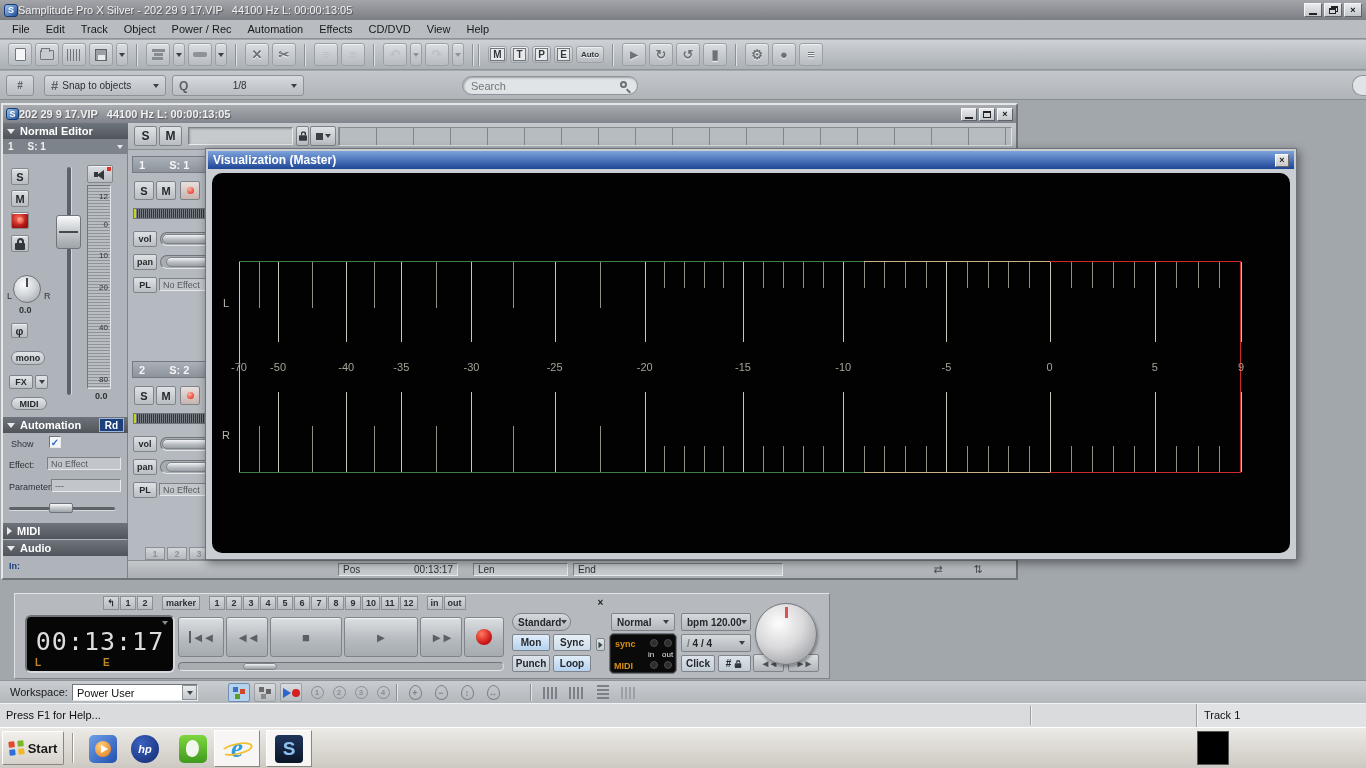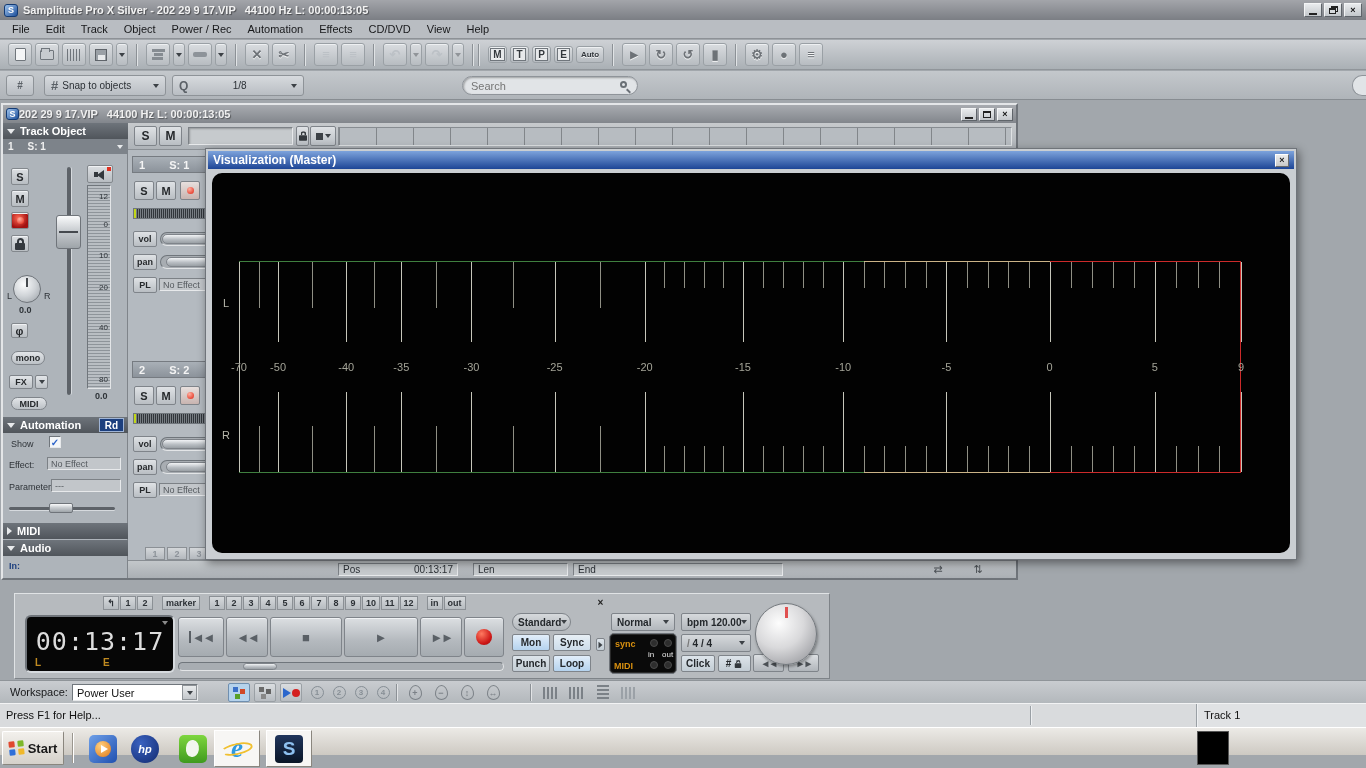--- a/index.html
+++ b/index.html
@@ -11,21 +11,21 @@
   .dd-arrow{width:0;height:0;border-left:3px solid transparent;border-right:3px solid transparent;
             border-top:4px solid #3c4146;display:inline-block;}
   .vline{width:2px;border-left:1px solid #8c9196;border-right:1px solid #e2e4e6;}
 
   
   #titlebar{position:absolute;left:0;top:0;width:1366px;height:20px;
             background:linear-gradient(#a3a5aa,#7b7e84);display:flex;align-items:center;padding:0 4px;}
   .app-ico{width:14px;height:13px;border-radius:3px;background:linear-gradient(135deg,#9fc4ee,#1d4f9a);
            color:#fff;font-weight:bold;font-size:9px;display:flex;align-items:center;justify-content:center;
            border:1px solid #123a74;}
-  #titlebar .ttl{color:#f2f2f2;font-weight:bold;font-size:11px;margin-left:5px;text-shadow:1px 1px 1px rgba(0,0,0,.45);white-space:pre;}
+  #titlebar .ttl{color:#f2f2f2;font-weight:normal;font-size:11px;text-shadow:1px 1px 1px rgba(0,0,0,.45);white-space:pre;}
   .winbtns{margin-left:auto;display:flex;gap:2px;}
   .winbtn{width:18px;height:14px;background:linear-gradient(#e9ebed,#c3c7cb);border:1px solid;
           border-color:#f4f5f6 #5f646a #5f646a #f4f5f6;display:flex;align-items:center;justify-content:center;
           font-size:9px;font-weight:bold;color:#111;line-height:1;}
   .gl-min{width:8px;height:2px;background:#222;margin-top:7px;}
   .gl-max{width:8px;height:7px;border:1px solid #222;border-top-width:2px;}
   .gl-restore{position:relative;width:9px;height:8px;}
   .gl-restore i{position:absolute;display:block;border:1px solid #222;border-top-width:2px;width:7px;height:6px;background:#d7dadd;}
   .gl-restore i:first-child{right:0;top:0;}
   .gl-restore i:last-child{left:0;bottom:0;}
@@ -266,21 +266,21 @@
   
   #statusbar{position:absolute;left:0;top:703px;width:1366px;height:24px;background:#d9dbdd;
              border-top:1px solid #f2f3f4;font-size:11px;color:#111;}
   #statusbar .help{position:absolute;left:6px;top:5px;}
   #statusbar .seg1{position:absolute;left:1030px;top:2px;bottom:2px;width:2px;
                    border-left:1px solid #9aa0a5;border-right:1px solid #eef0f2;}
   #statusbar .trackseg{position:absolute;left:1196px;top:0;bottom:0;right:0;background:#e0e2e4;
                        border-left:1px solid #9aa0a5;box-shadow:inset 1px 0 0 #eef0f2;padding:5px 0 0 7px;}
 
   
-  #taskbar{position:absolute;left:0;top:727px;width:1366px;height:28px;
+  #taskbar{position:absolute;left:0;top:727px;width:1366px;height:41px;
            background:linear-gradient(#eceae6,#cdc9c2);border-top:1px solid #fff;}
   #startbtn{position:absolute;left:2px;top:3px;width:62px;height:34px;background:linear-gradient(#f2f0ec,#d5d1ca);
             border:1px solid;border-color:#fff #8a867e #8a867e #fff;border-radius:2px;
             display:flex;align-items:center;justify-content:center;gap:4px;font-weight:bold;font-size:13px;color:#1a1a1a;}
   .winflag{position:relative;width:15px;height:14px;transform:rotate(-6deg);}
   .winflag i{position:absolute;width:6px;height:6px;border-radius:1px;}
   .winflag i:nth-child(1){left:0;top:0;background:#e0492f;}
   .winflag i:nth-child(2){right:0;top:0;background:#7db82a;}
   .winflag i:nth-child(3){left:0;bottom:0;background:#2f6fd8;}
   .winflag i:nth-child(4){right:0;bottom:0;background:#f0b82a;}
@@ -458,21 +458,21 @@
         <div class="winbtn">
             <i class="gl-max"></i>
           </div>
         <div class="winbtn">×</div>
       </div>
     </div>
 
     <div id="trackeditor">
       <div class="te-header" style="top:0;">
         <i class="tri-w"></i>
-        <span>Track Object</span>
+        <span>Normal Editor</span>
       </div>
       <div class="te-sel">
         <span>1</span>
         <span style="margin-left:14px;">S: 1</span>
         <i class="dd-arrow" style="margin-left:auto;border-top-color:#e8eaec;"></i>
       </div>
 
       <div class="te-btn" style="left:8px;top:45px;">S</div>
       <div class="te-btn" style="left:8px;top:67px;">M</div>
       <div class="te-btn rec" style="left:8px;top:89px;">

